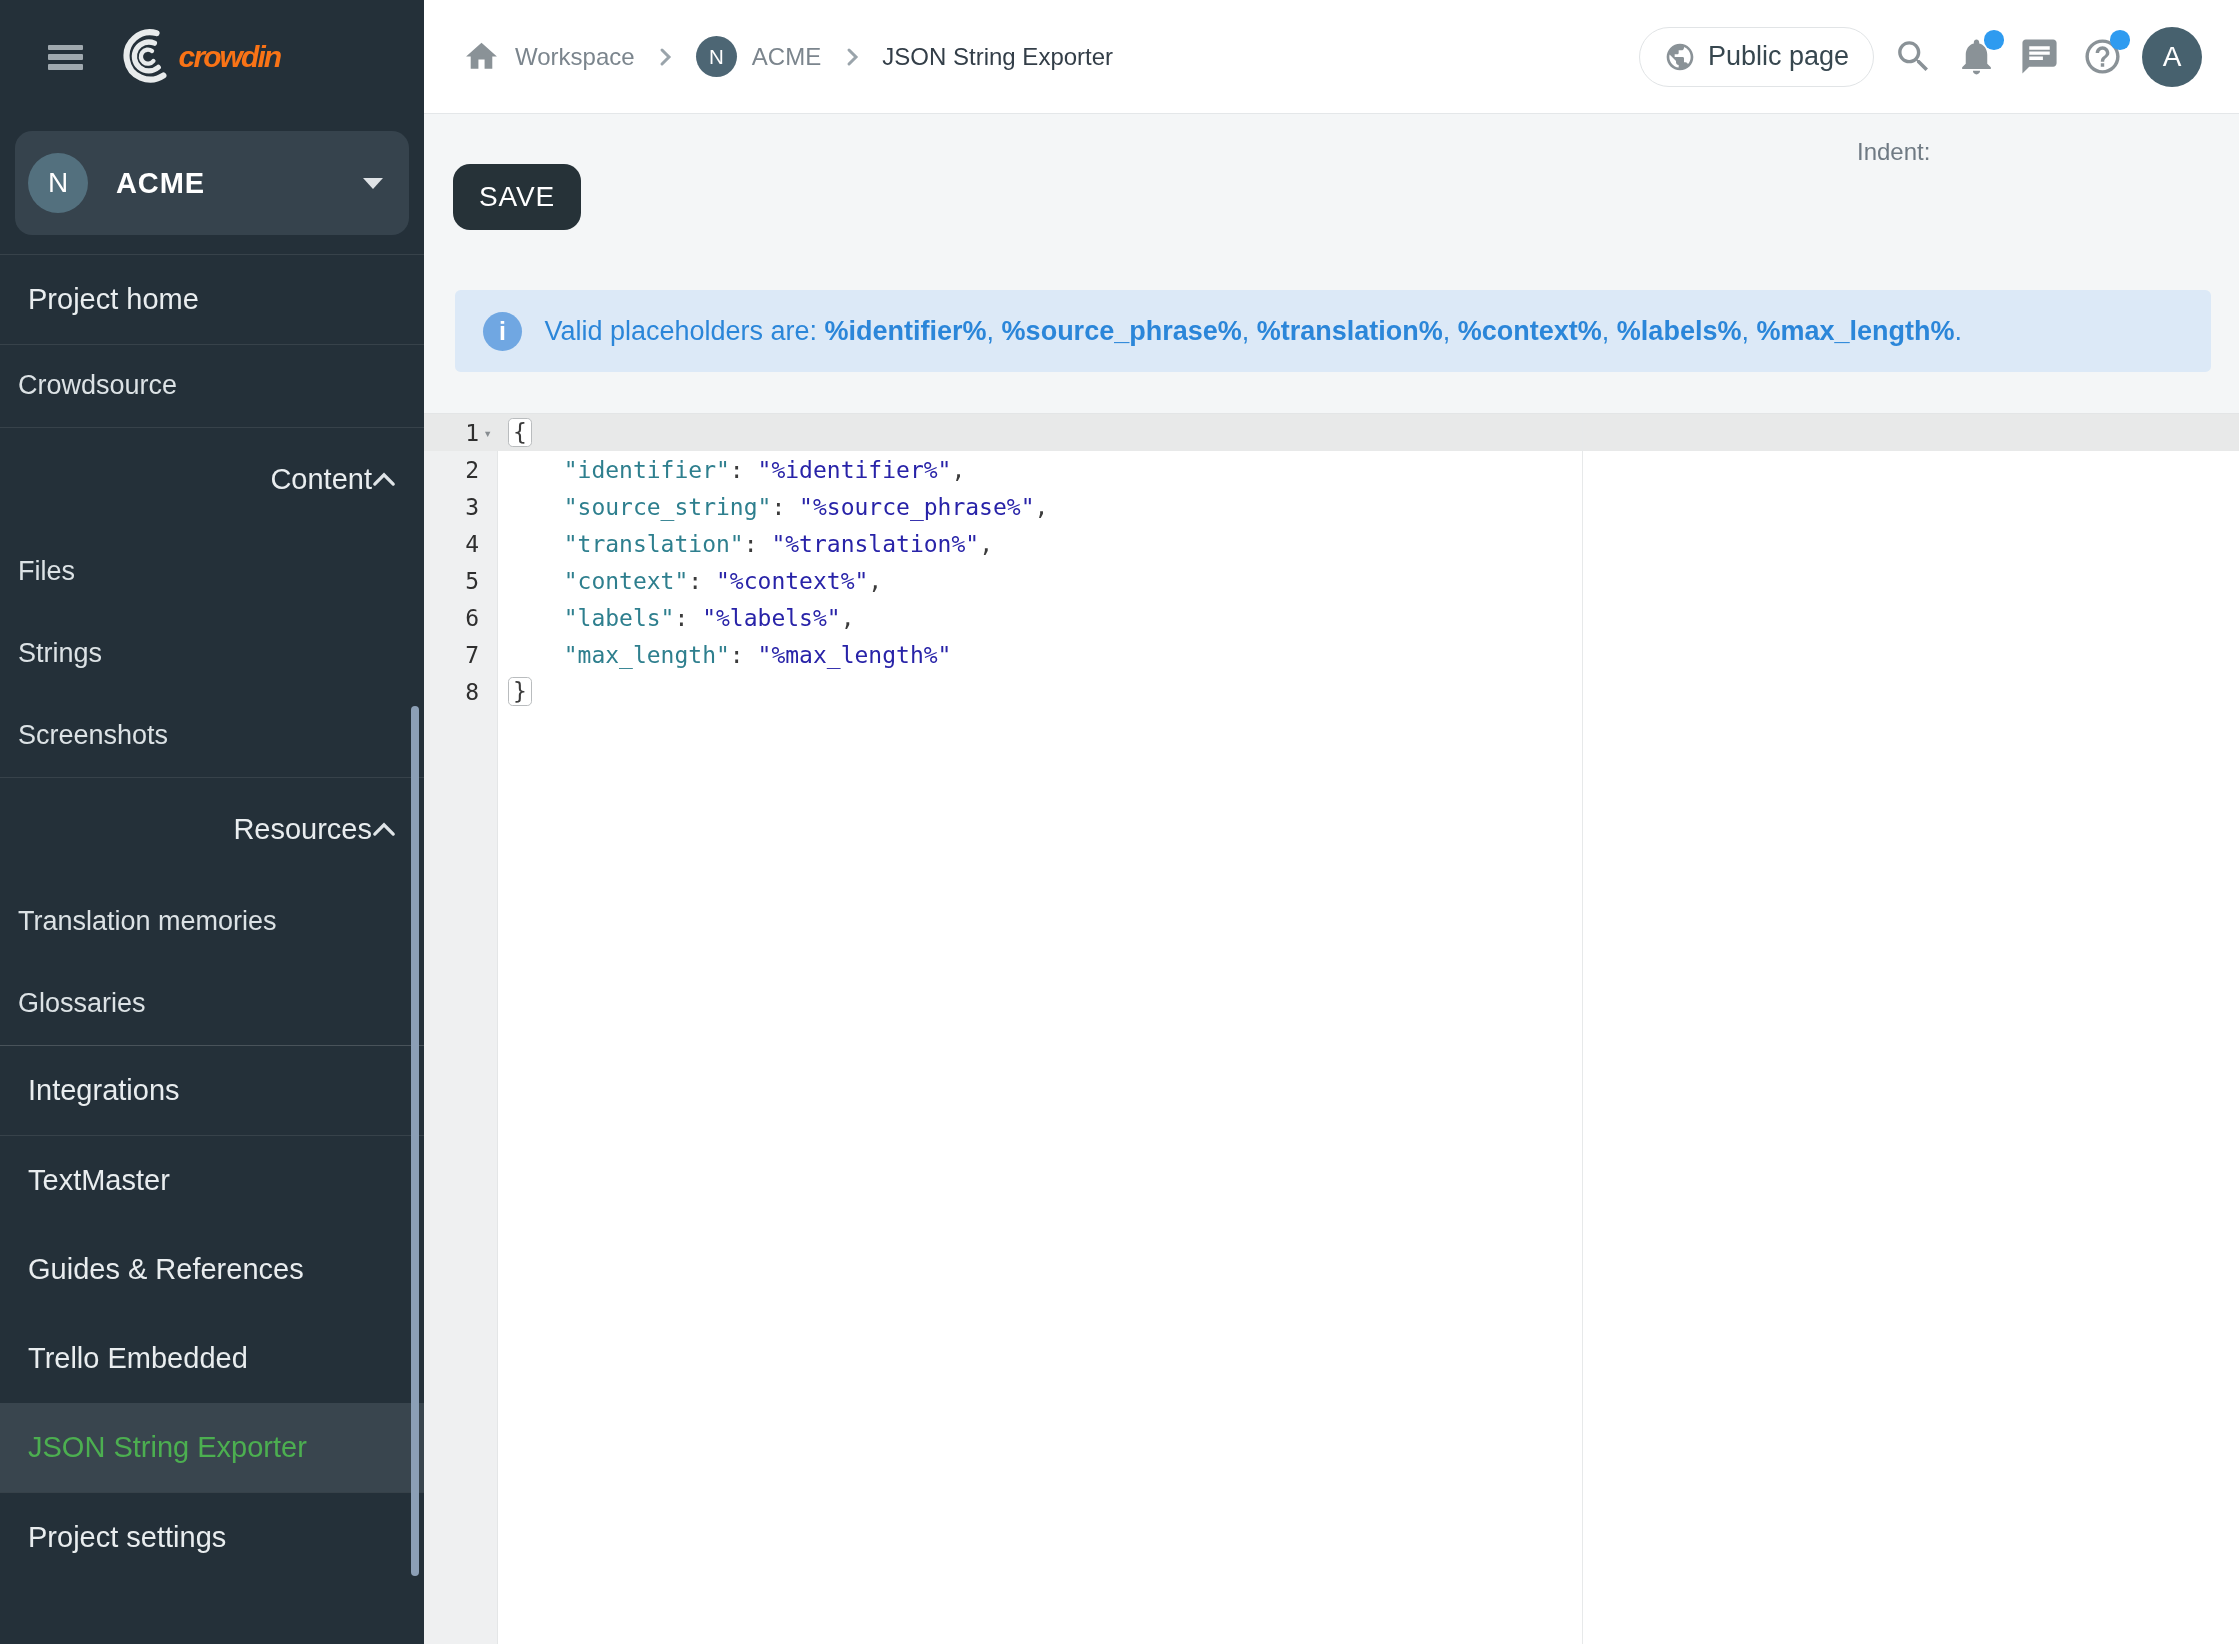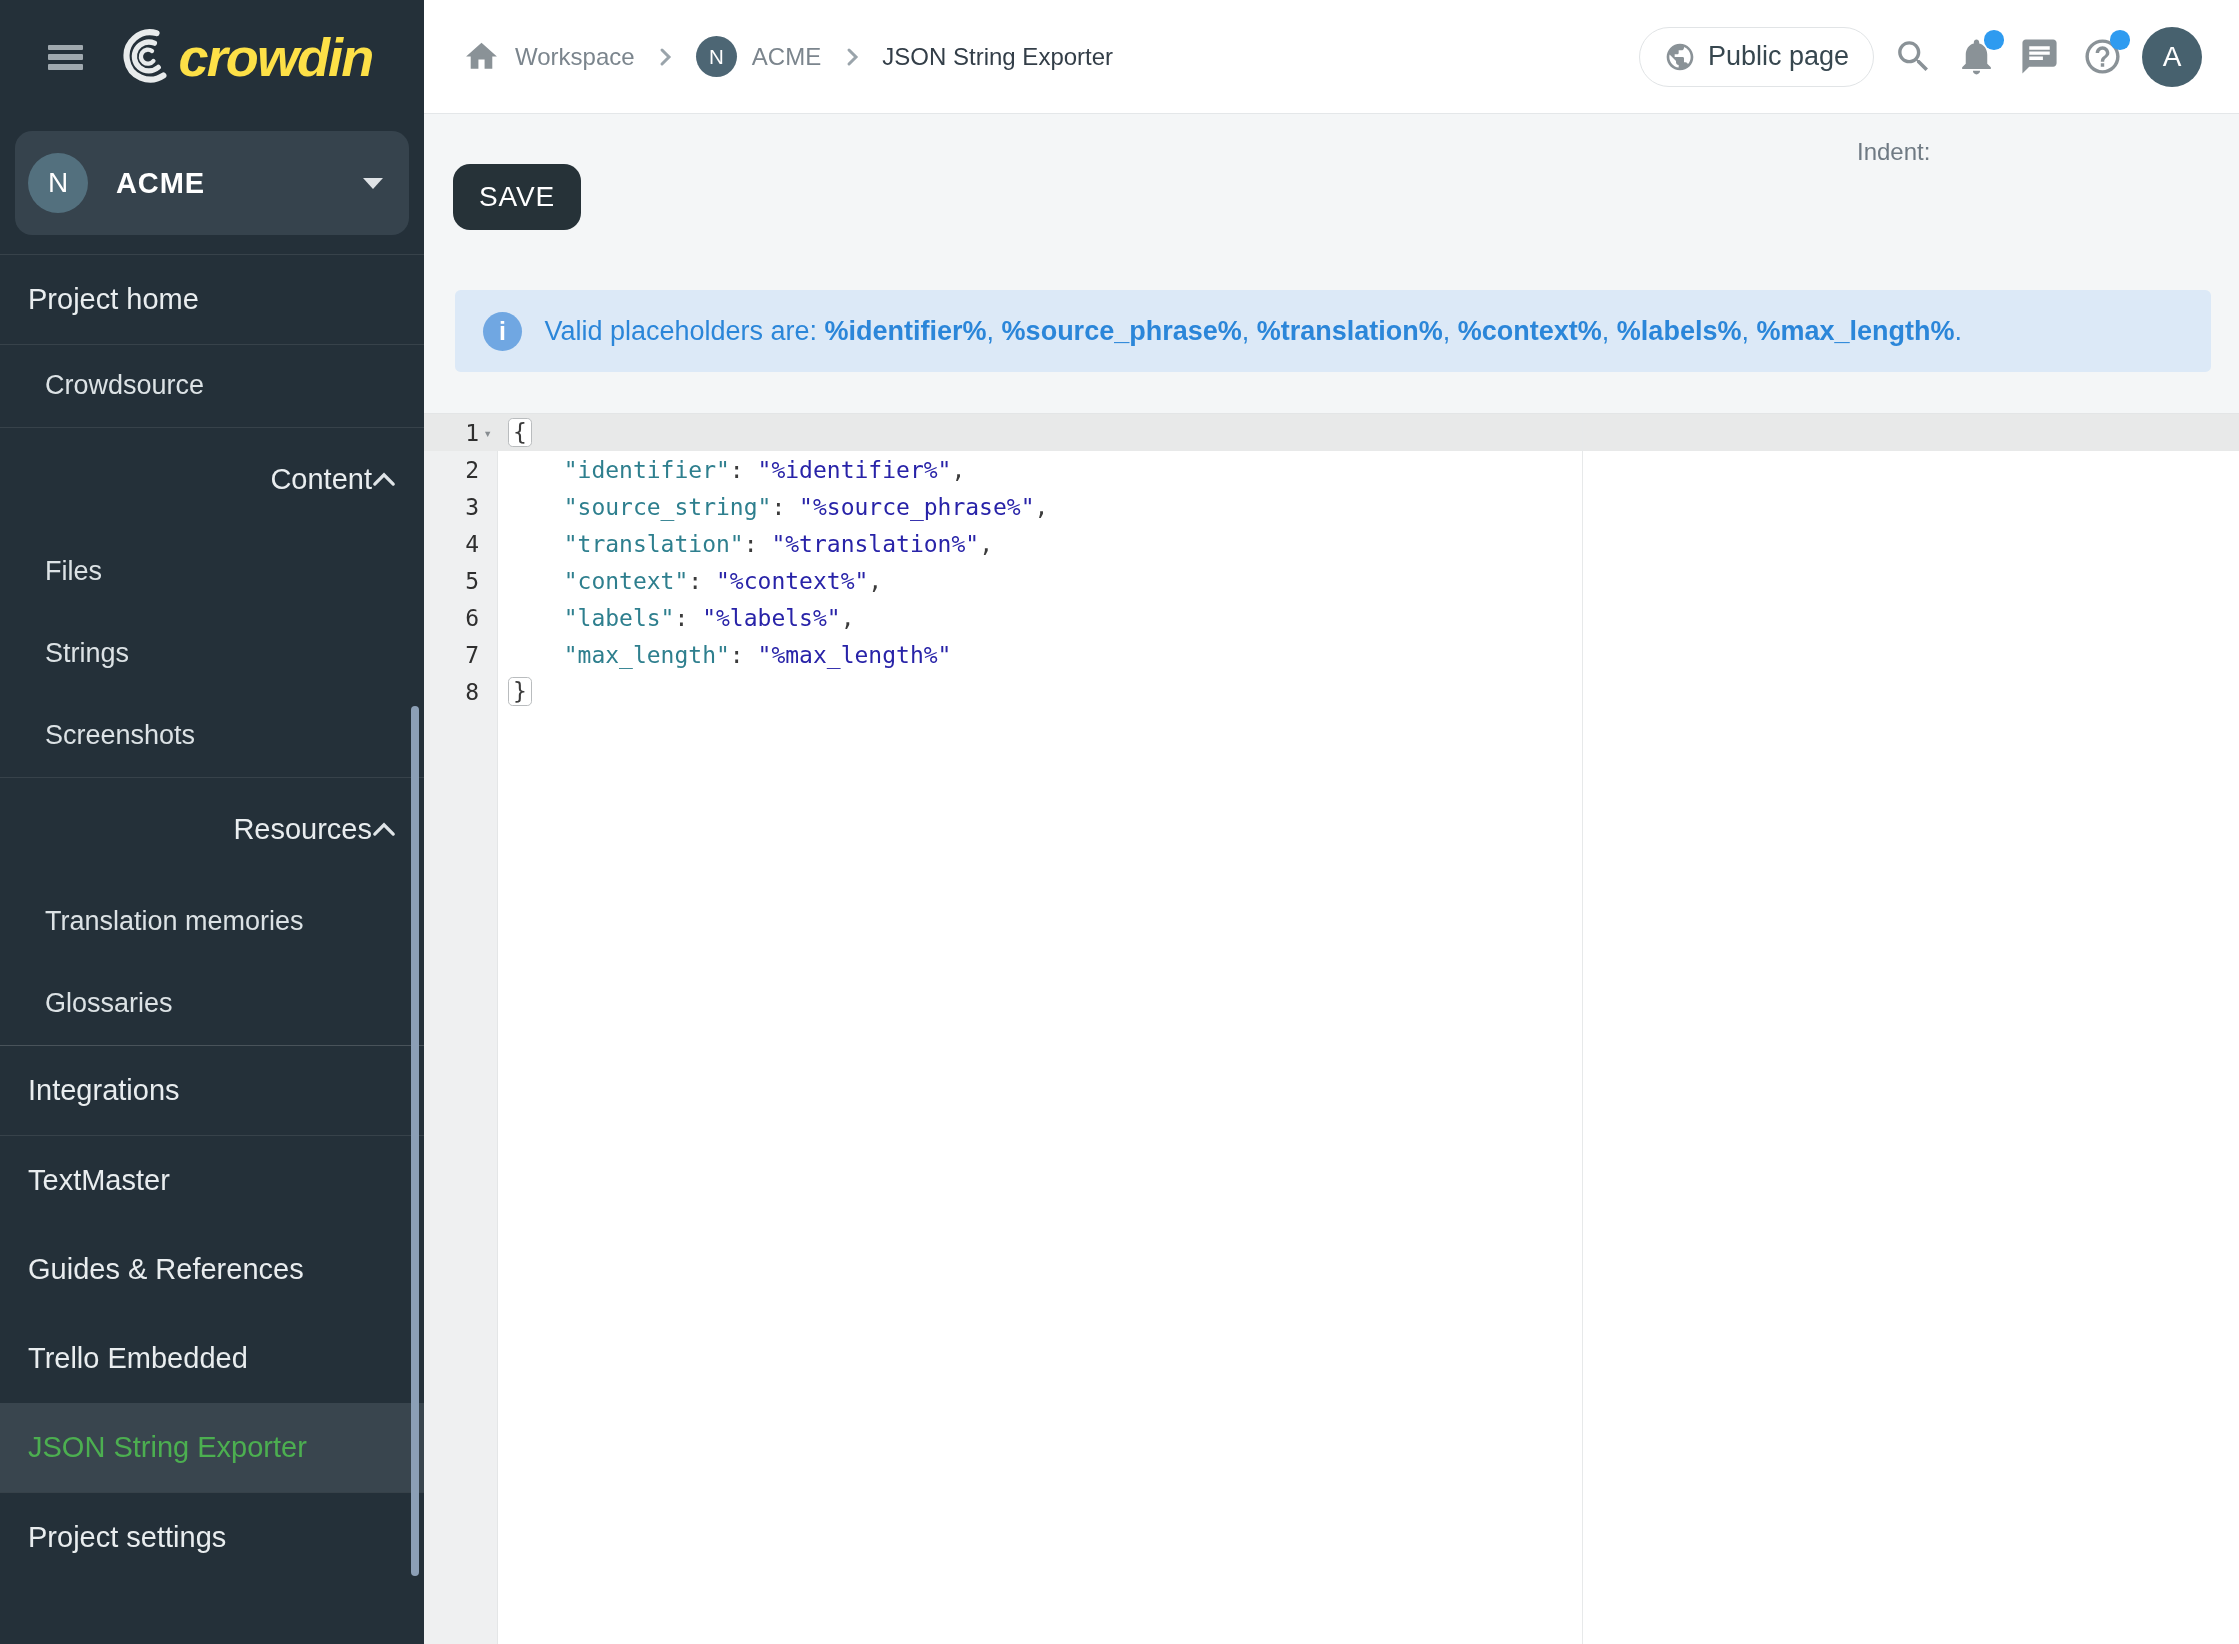--- a/index.html
+++ b/index.html
@@ -7,35 +7,35 @@
        font-family:"Liberation Sans","DejaVu Sans",sans-serif;background:#f4f6f7;}
 
   
   .sidebar{position:absolute;left:0;top:0;width:424px;height:1644px;background:var(--sidebar-bg,#243039);}
   .sidebar-top{height:114px;display:flex;align-items:center;padding-left:48px;}
   .hamburger{width:35px;height:25px;display:flex;flex-direction:column;justify-content:space-between;
              background:none;border:none;padding:0;cursor:pointer;}
   .hamburger span{display:block;height:5.6px;background:#9fa8ae;border-radius:0.9px;}
   .logo{display:flex;align-items:center;margin-left:32px;gap:5.6px;}
   .logo-bird{width:58px;height:56px;}
-  .logo-text{font-size:54px;font-weight:bold;font-style:italic;color:#fde047;letter-spacing:-1.9px;}
+  .logo-text{font-size:30px;font-weight:bold;font-style:italic;color:#f97316;letter-spacing:-1.9px;}
 
   .project-card{position:absolute;left:15px;top:131px;width:394px;height:104px;background:var(--card-bg,#36434d);
                 border-radius:17px;display:flex;align-items:center;padding:0 26px 0 13px;box-sizing:border-box;cursor:pointer;}
   .project-avatar{width:60px;height:60px;border-radius:50%;background:#53707e;color:#fff;font-size:28px;
                   display:flex;align-items:center;justify-content:center;flex:0 0 60px;}
   .project-name{margin-left:28px;color:#fff;font-size:29px;font-weight:bold;letter-spacing:0.9px;flex:1;}
   .caret-down{width:0;height:0;border-left:10.3px solid transparent;border-right:10.3px solid transparent;
               border-top:11.2px solid #dfe3e6;}
 
   .sidebar-nav{position:absolute;left:0;top:254px;right:0;}
   .nav-divider{height:0.9px;background:rgba(255,255,255,0.09);}
   .nav-item{display:flex;align-items:center;padding:0 28px;color:#e9edef;cursor:pointer;box-sizing:border-box;}
   .nav-item.top{height:89px;font-size:29px;font-weight:500;}
-  .nav-item.sub{height:82px;padding-left:45px;font-size:27px;font-weight:400;color:#dce2e5;}
+  .nav-item.sub{height:82px;padding-left:18px;font-size:27px;font-weight:400;color:#dce2e5;}
   .nav-item.section{height:103px;font-size:29px;font-weight:500;justify-content:flex-end;}
   .nav-item.active{background:#39454e;color:var(--accent-green,#4caf50);}
   .nav-chevron{color:#dfe4e7;flex:0 0 auto;}
 
   .sidebar-scrollbar{position:absolute;right:4.7px;top:706px;width:8.4px;height:870px;border-radius:4.7px;background:#8c9fb6;}
 
   
   .topbar{position:absolute;left:424px;top:0;right:0;height:114px;background:#fff;border-bottom:0.9px solid #e4e7e9;
           display:flex;align-items:center;justify-content:space-between;padding:0 37px 0 39px;box-sizing:border-box;}
   .breadcrumb{display:flex;align-items:center;gap:18.6px;}

